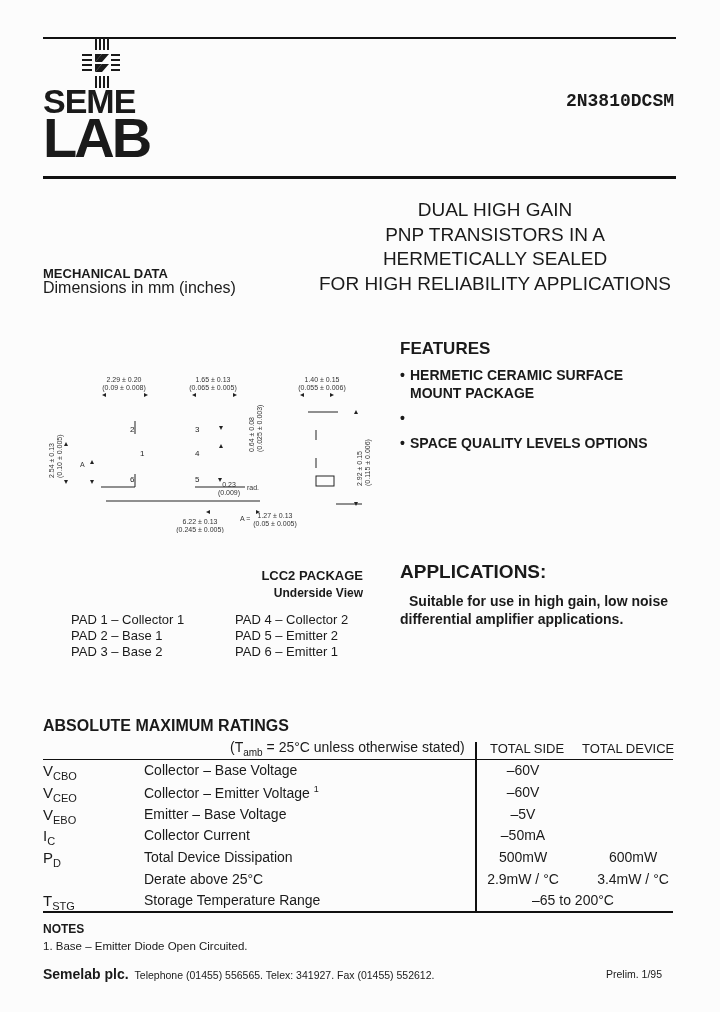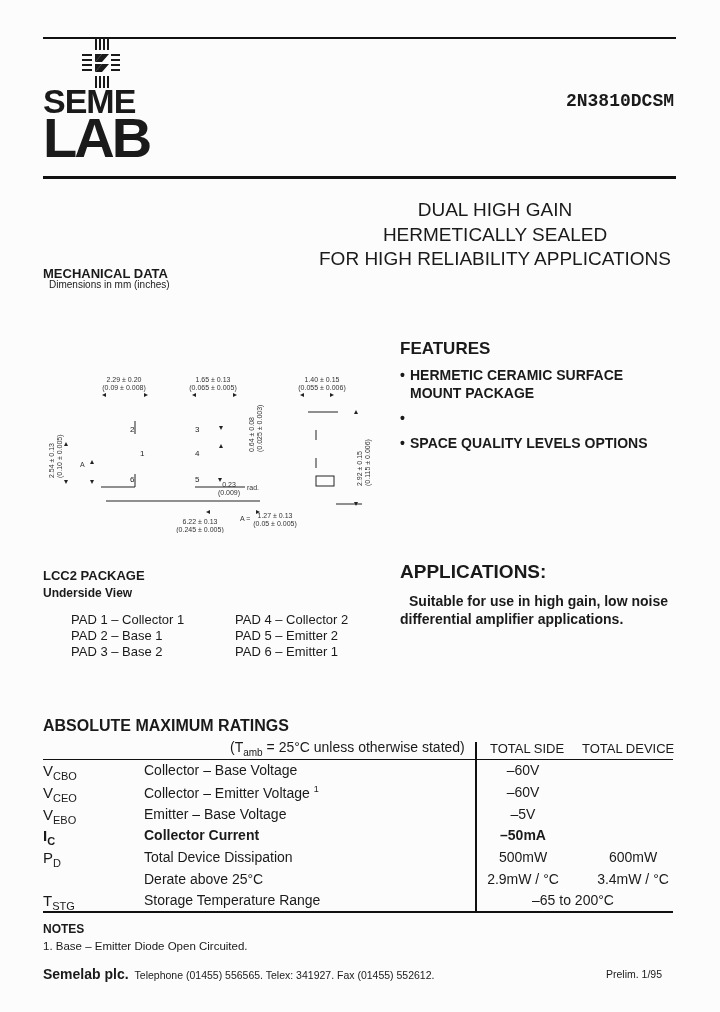--- a/index.html
+++ b/index.html
@@ -6,28 +6,28 @@
   body { width:720px; height:1012px; background:#fcfcfc; position:relative; overflow:hidden;
          font-family:"Liberation Sans", sans-serif; color:#1a1a1a; }
   .abs { position:absolute; }
   .rule { position:absolute; background:#111; }
   .logo-mark { position:absolute; left:80px; top:38px; width:40px; height:52px; }
   .logo-text { position:absolute; left:43px; font-weight:bold; color:#1a1a1a; letter-spacing:-1px; }
   .part { position:absolute; right:46px; top:91px; font-size:18px; font-weight:bold;font-family:Liberation Mono, monospace; }
   .title { position:absolute; left:290px; top:198px; width:410px; text-align:center; font-weight:normal;
            font-size:19px; line-height:24.5px; }
   .mech-h { position:absolute; left:43px; top:266px; font-size:13px; font-weight:bold; }
-  .mech-s { position:absolute; left:43px; top:279px; font-size:10px;margin-left:6px; }
+  .mech-s { position:absolute; left:43px; top:279px; font-size:16px; }
   .feat-h { position:absolute; left:400px; top:339px; font-size:17px; font-weight:bold; }
   .feat-list { position:absolute; left:400px; top:366px; font-size:14px; font-weight:bold; }
   .feat-item { display:flex; margin-bottom:7px; line-height:18px; }
   .feat-item .b { width:10px; }
   .app-h { position:absolute; left:400px; top:561px; font-size:19px; font-weight:bold; }
   .app-t { position:absolute; left:400px; top:592px; width:300px; font-size:14px; font-weight:bold; line-height:18px; text-indent:9px; }
-  .lcc-h { position:absolute; left:43px; width:320px; text-align:left; font-size:13px; font-weight:bold; }
+  .lcc-h { position:absolute; left:43px; width:320px; text-align:right; font-size:13px; font-weight:bold; }
   .pads { position:absolute; left:71px; top:612px; font-size:13px; display:grid; grid-template-columns:164px 160px; row-gap:1px; }
   .amr-h { position:absolute; left:43px; top:717px; font-size:16px; font-weight:bold; }
   .cond { position:absolute; left:230px; top:739px; font-size:14px; }
   .colh { position:absolute; top:741px; font-size:13px; }
   .trow { position:absolute; left:43px; width:640px; height:21px; font-size:14px; }
   .trow .sym { position:absolute; left:0; top:0; font-size:15px; }
   .trow .sym sub { font-size:11px; vertical-align:-4px; }
   .trow .desc { position:absolute; left:101px; top:0; }
   .trow .each { position:absolute; left:410px; width:140px; text-align:center; top:0; }
   .trow .tot { position:absolute; left:540px; width:100px; text-align:center; top:0; }
@@ -70,20 +70,21 @@
       <polygon points="22,26 29,26 22,34 15,34"></polygon>
   </g>
 </svg>
 <div class="logo-text" style="top:86px; font-size:34px; line-height:30px;">SEME</div>
 <div class="logo-text" style="top:110px; font-size:56px; line-height:56px; letter-spacing:-3px;">LAB</div>
 
 <div class="part">2N3810DCSM</div>
 
 <div class="title">
   <div>DUAL HIGH GAIN</div>
+  <div>PNP TRANSISTORS IN A</div>
   <div>HERMETICALLY SEALED</div>
   <div>FOR HIGH RELIABILITY APPLICATIONS</div>
 </div>
 
 <div class="mech-h">MECHANICAL DATA</div>
 <div class="mech-s">Dimensions in mm (inches)</div>
 
 <svg class="abs" style="left:40px; top:368px;" width="345" height="165" viewBox="0 0 345 165">
   <g font-size="7" fill="#333" text-anchor="middle">
     <text x="84" y="14">2.29 ± 0.20</text>
@@ -196,21 +197,21 @@
 <div class="trow" style="top:784px;">
   <span class="sym"><span>V</span><sub>CEO</sub></span>
   <span class="desc"><span>Collector – Emitter Voltage</span> <sup style="font-size:9px">1</sup></span>
   <span class="each">–60V</span>
 </div>
 <div class="trow" style="top:806px;">
   <span class="sym"><span>V</span><sub>EBO</sub></span>
   <span class="desc">Emitter – Base Voltage</span>
   <span class="each">–5V</span>
 </div>
-<div class="trow" style="top:827px;font-weight:bold;">
+<div class="trow" style="top:827px;">
   <span class="sym"><span>I</span><sub>C</sub></span>
   <span class="desc">Collector Current</span>
   <span class="each">–50mA</span>
 </div>
 <div class="trow" style="top:849px;">
   <span class="sym"><span>P</span><sub>D</sub></span>
   <span class="desc">Total Device Dissipation</span>
   <span class="each">500mW</span>
   <span class="tot">600mW</span>
 </div>

